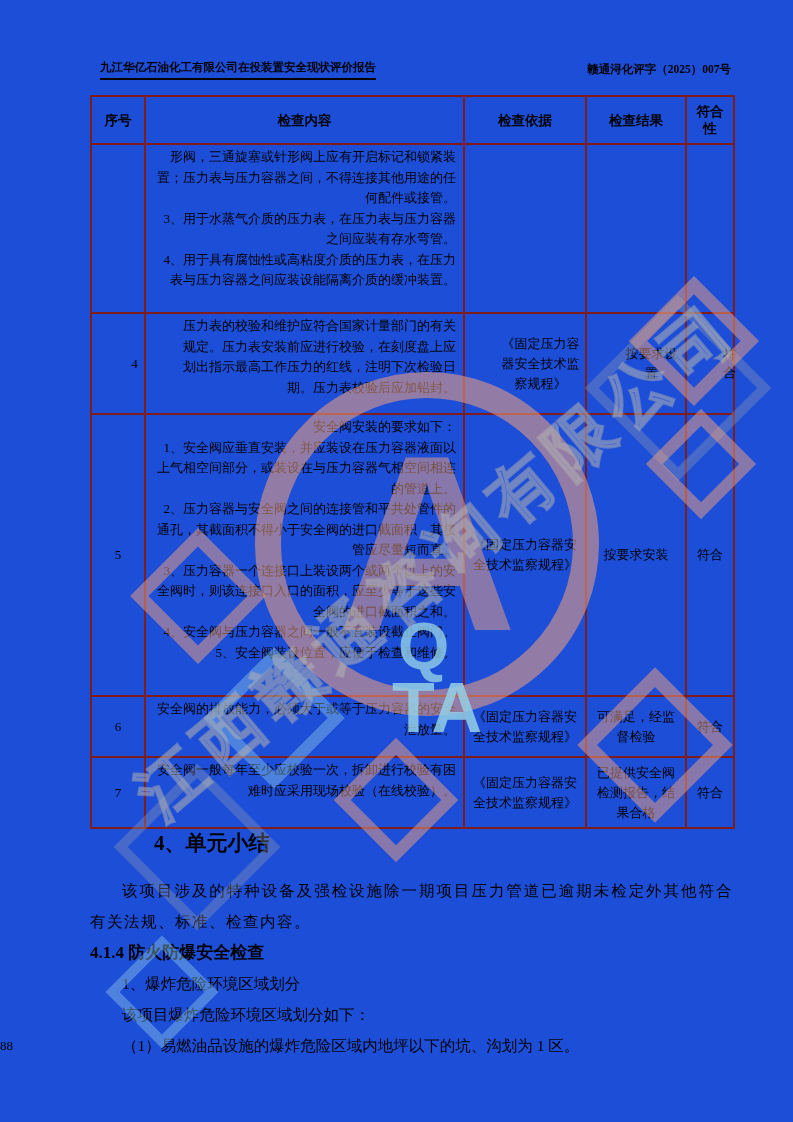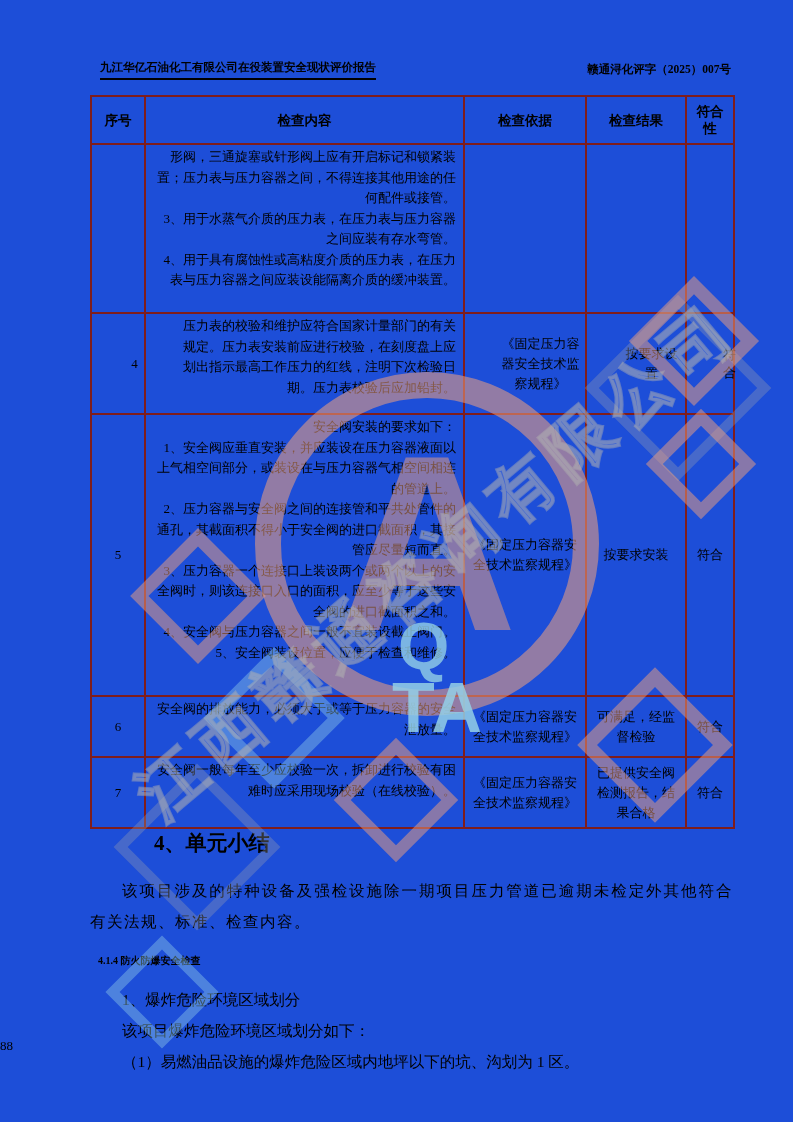--- a/index.html
+++ b/index.html
@@ -25,21 +25,21 @@
   tr.r0 td{height:163px;}
   tr.r1 td{height:95px;padding-left:36px;}
   tr.r2 td{height:276px;border-radius:13px;}
   tr.r3 td{height:55px;}
   tr.r4 td{height:65px;}
 
   
   .body-text{position:absolute;left:90px;top:812px;width:643px;font-size:15.5px;
              line-height:31px;z-index:1;}
   .h-sub{margin:16px;padding-left:48px;font-size:21px;font-weight:bold;line-height:31px;}
-  .h-main{margin:8px;font-size:10px;font-weight:bold;line-height:31px;}
+  .h-main{margin:0;font-size:17px;font-weight:bold;line-height:31px;}
   .para{margin:0;}
   .p-indent{text-indent:32px;text-align:justify;letter-spacing:1.5px;}
   .p-lead{padding-left:32px;}
 
   
   .pgnum{position:absolute;left:0;right:0;top:1038px;font-size:13px;z-index:1;}
 
   
   .wm{position:absolute;inset:0;pointer-events:none;z-index:2;}
   .wm *{position:absolute;}

